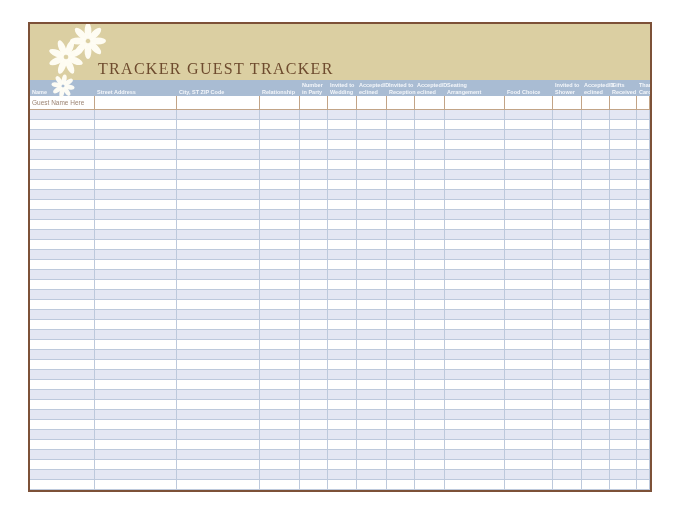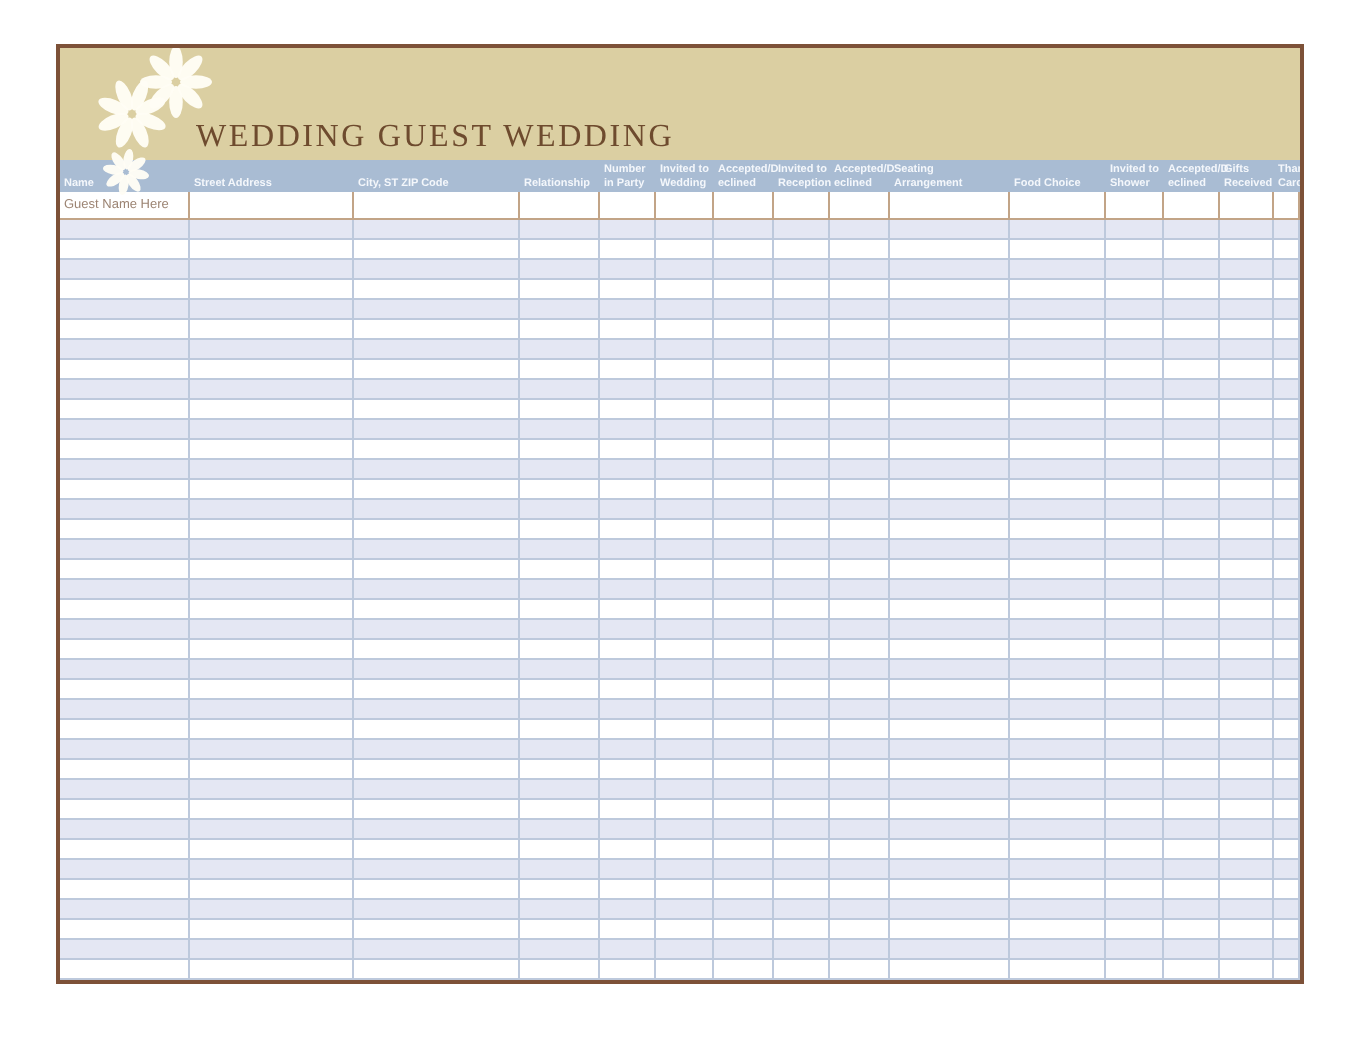--- a/index.html
+++ b/index.html
@@ -90,21 +90,21 @@
       <ellipse cx="6.5" cy="0" rx="5.2" ry="2.4" transform="rotate(90)"></ellipse>
       <ellipse cx="6.5" cy="0" rx="5.2" ry="2.4" transform="rotate(135)"></ellipse>
       <ellipse cx="6.5" cy="0" rx="5.2" ry="2.4" transform="rotate(180)"></ellipse>
       <ellipse cx="6.5" cy="0" rx="5.2" ry="2.4" transform="rotate(225)"></ellipse>
       <ellipse cx="6.5" cy="0" rx="5.2" ry="2.4" transform="rotate(270)"></ellipse>
       <ellipse cx="6.5" cy="0" rx="5.2" ry="2.4" transform="rotate(315)"></ellipse>
     </g>
   </svg>
 
   <div class="banner">
-    <div class="sheet-title">WEDDING GUEST WEDDING</div>
+    <div class="sheet-title">TRACKER GUEST TRACKER</div>
   </div>
 
   <div class="header-row">
       <div class="hcell" style="width: 65px;">
         <div>Name</div>
       </div>
       <div class="hcell" style="width: 82px;">
         <div>Street Address</div>
       </div>
       <div class="hcell" style="width: 83px;">

